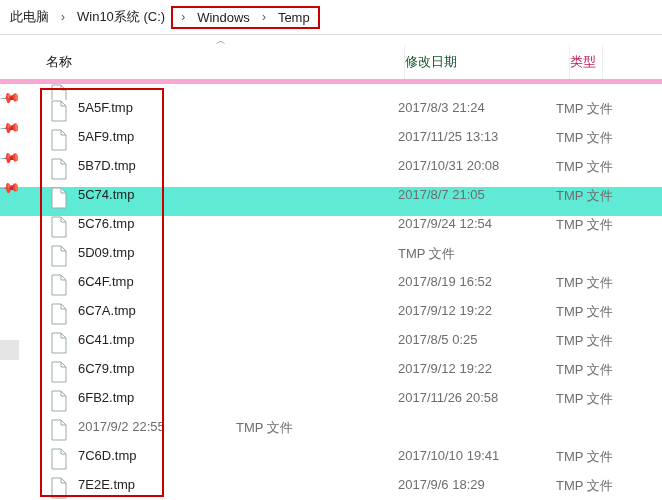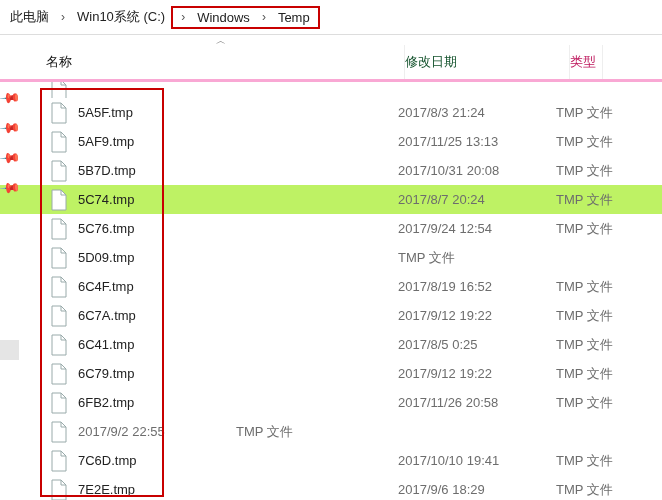--- a/index.html
+++ b/index.html
@@ -5,29 +5,29 @@
   html,body{margin:0;padding:0;font-family:"Microsoft YaHei","Segoe UI",Arial,sans-serif;font-size:13px;color:#333;background:#fff;width:662px;height:500px;overflow:hidden}
   .wrap{width:662px;height:500px;position:relative;background:#fff}
   
   .crumbs{display:flex;align-items:center;height:30px;padding:2px 0 2px 4px;border-bottom:1px solid #ddd;color:#222}
   .crumb{padding:2px 6px;cursor:pointer}
   .sep{color:#555;padding:0 6px;font-size:12px}
   .crumb-box{border:2px solid #c80000;padding:0 2px;display:flex;align-items:center}
   
   .sortchev{position:absolute;left:216px;top:34px;font-size:10px;color:#555}
   
-  .header{display:flex;align-items:center;height:34px;margin-top:10px;border-bottom:3px solid #f9a8d4}
+  .header{display:flex;align-items:center;height:34px;margin-top:10px;border-bottom:5px solid #f9a8d4}
   .hcol-name{margin-left:46px;width:352px;color:#111}
   .hcol-date{width:158px;color:#14532d}
   .hcol-type{color:#be185d}
   .hcol{display:flex;align-items:center;height:34px;border-right:1px solid #eee;padding-right:6px}
   
   .list{position:relative}
-  .row{display:flex;align-items:center;height:29px;}
-  .row.sel{background:#bef264}
+  .row{display:flex;height:29px;}
+  .row.sel{background:#5eead4}
   .row .icon{width:18px;height:22px;margin-left:50px;margin-right:10px;flex:0 0 auto}
   .row .name{width:320px;color:#222}
   .row .date{width:158px;color:#6d6d6d}
   .row .type{color:#6d6d6d}
   .row.partial{height:16px;overflow:hidden}
   .row.partial .name{color:#888}
   
   .pins{position:absolute;left:2px;top:90px;display:flex;flex-direction:column;gap:14px}
   .pin{font-size:14px;color:#aaa;transform:rotate(40deg)}
   .block-bottom{position:absolute;left:-5px;top:340px;width:24px;height:20px;background:#e5e5e5}
@@ -106,21 +106,21 @@
         <span class="type">TMP 文件</span>
       </div>
       <div class="row sel">
         <span class="icon">
           <svg viewBox="0 0 18 22">
             <path d="M2 1h9l5 5v15H2z" fill="#fff" stroke="#9aa" stroke-width="1"></path>
             <path d="M11 1v5h5" fill="none" stroke="#9aa" stroke-width="1"></path>
           </svg>
         </span>
         <span class="name">5C74.tmp</span>
-        <span class="date">2017/8/7 20:24</span>
+        <span class="date">2017/8/7 21:05</span>
         <span class="type">TMP 文件</span>
       </div>
       <div class="row">
         <span class="icon">
           <svg viewBox="0 0 18 22">
             <path d="M2 1h9l5 5v15H2z" fill="#fff" stroke="#9aa" stroke-width="1"></path>
             <path d="M11 1v5h5" fill="none" stroke="#9aa" stroke-width="1"></path>
           </svg>
         </span>
         <span class="name">5C76.tmp</span>

